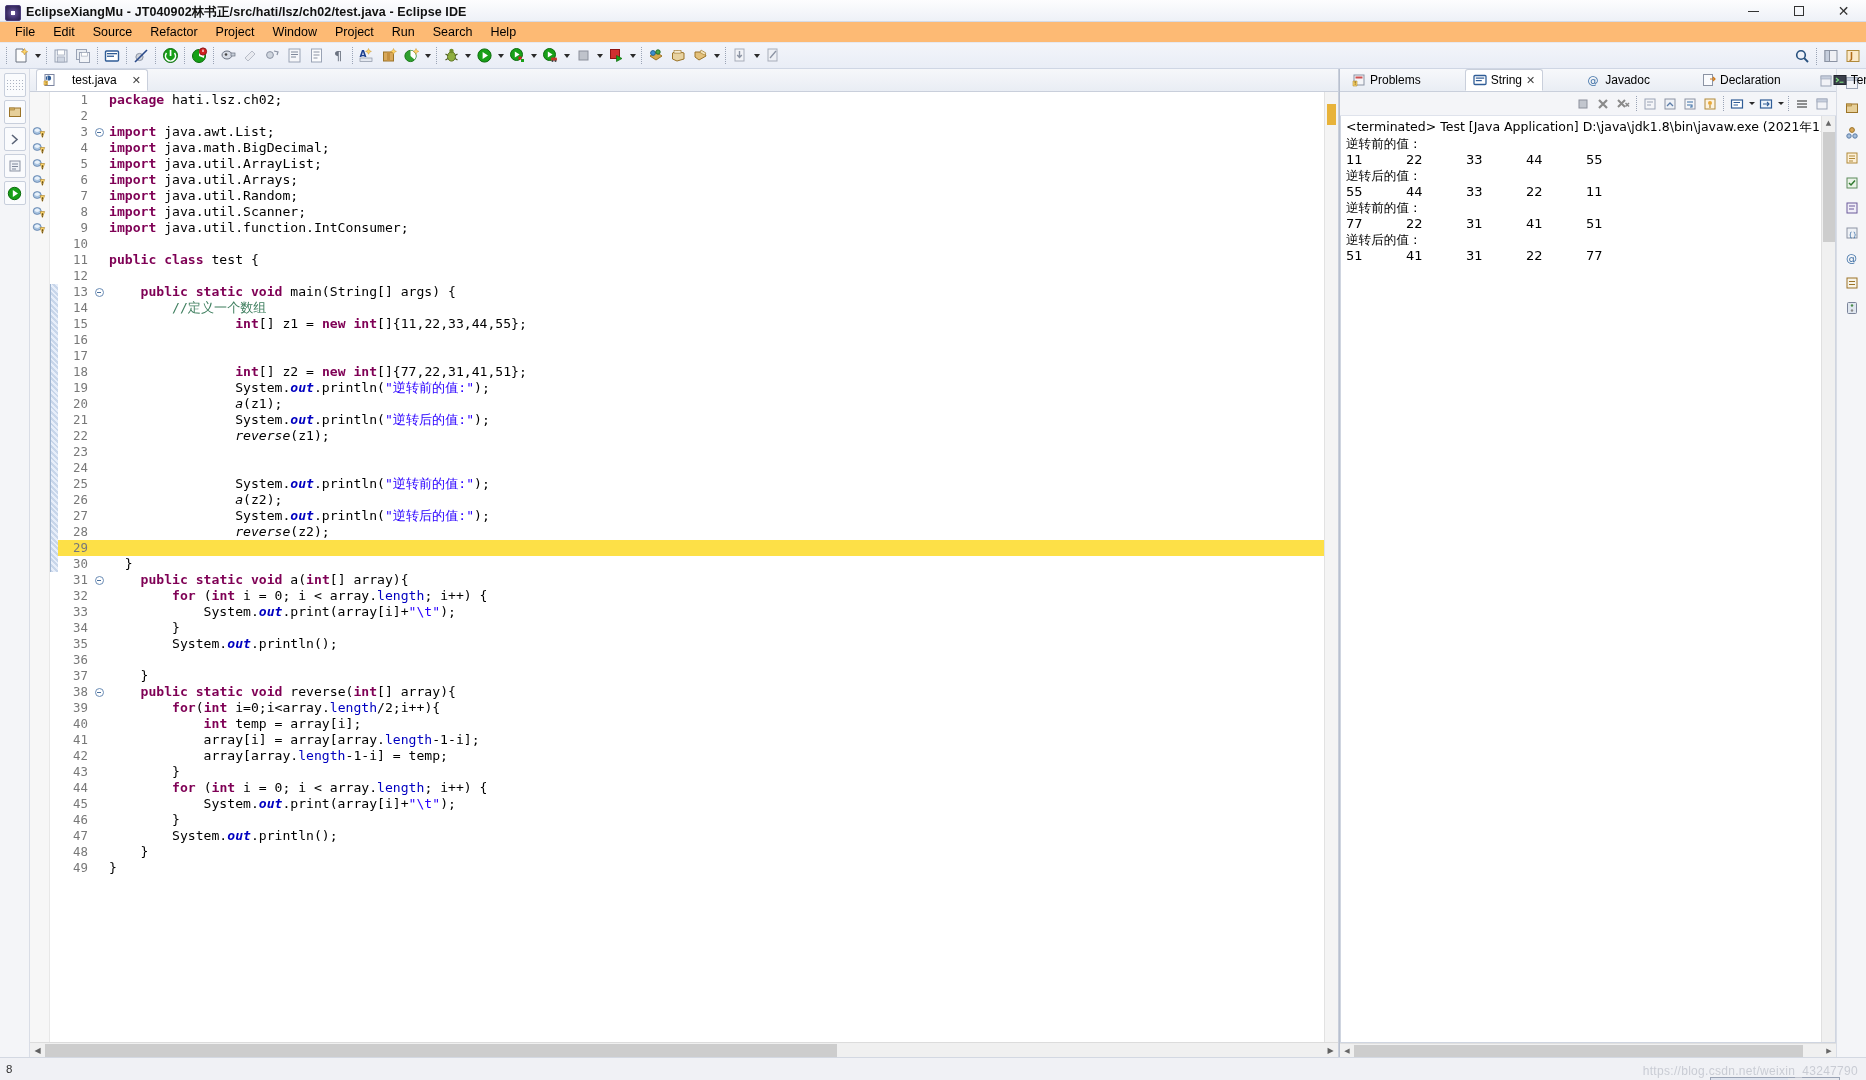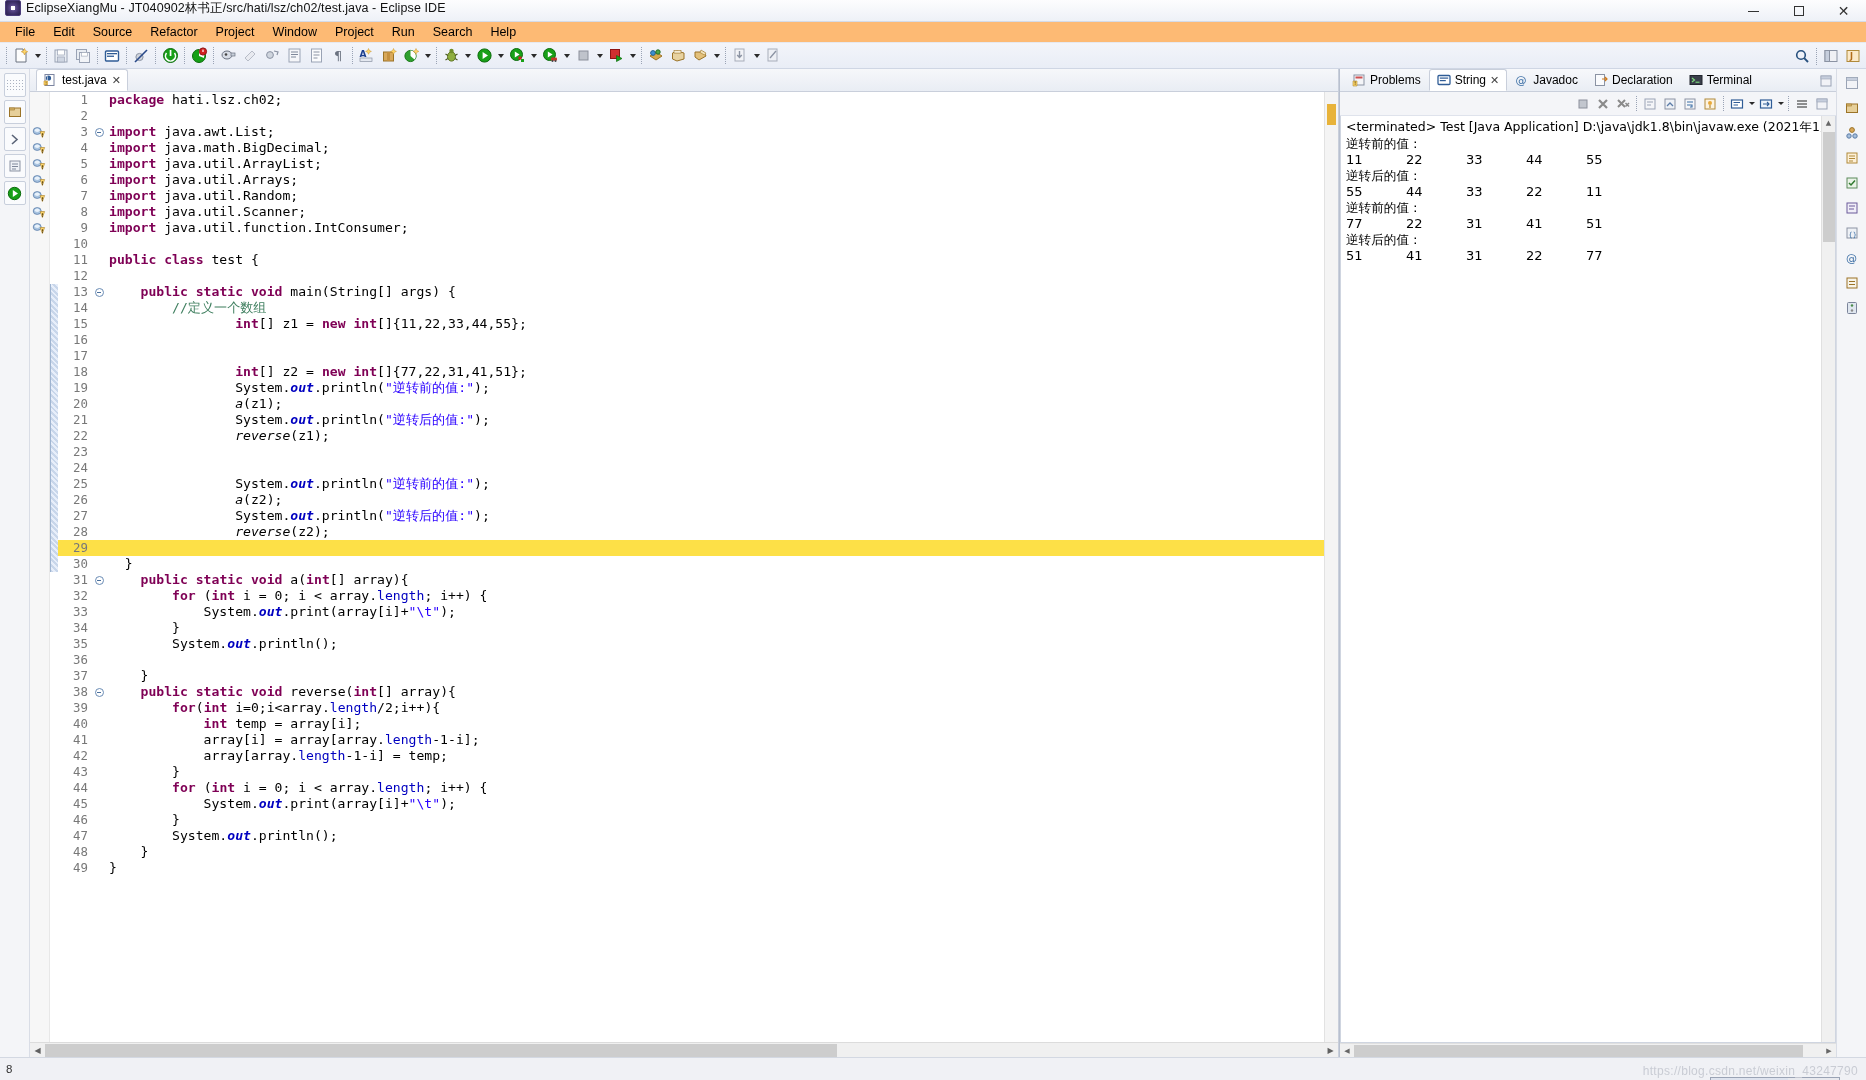--- a/index.html
+++ b/index.html
@@ -15,22 +15,23 @@
     position: relative;
     display: flex; flex-direction: column;
     background: #f0f0f0;
   }
 
   
   .titlebar {
     height: 22px; flex: 0 0 22px;
     background: linear-gradient(to bottom,#fdfdfe,#eef1f7);
     border-bottom: 1px solid #d5dbe8;
-    display: flex; align-items: flex-start;
-    position: relative;
+    display: flex; align-items: flex-end;
+    position: relative;
+    font-weight: bold;
   }
   .titlebar .tb-icon {
     width: 16px; height: 16px; margin: 0 5px 0 5px;
     flex: 0 0 16px;
     border-radius: 2px;
     background: radial-gradient(circle at 50% 50%, #ffffff 0%, #ffffff 22%, #5b4a8a 26%, #3e3069 60%, #2a2049 100%);
     border: 1px solid #4a3c7a;
     position: relative;
   }
   .titlebar .tb-title {
@@ -131,21 +132,21 @@
     padding-left: 6px;
   }
   .etab {
     height: 22px;
     display: flex; align-items: center;
     padding: 0 6px 0 6px;
     background: #ffffff;
     border: 1px solid #c9cfdb; border-bottom: 1px solid #ffffff;
     border-radius: 3px 3px 0 0;
     font-size: 12px; color: #000;
-    gap: 5px;
+    gap: 15px;
   }
   .etab .jicon {
     width: 14px; height: 14px; position: relative; flex: 0 0 14px;
   }
   .etab .xclose { font-size: 11px; color: #444; font-family: "DejaVu Sans", sans-serif; }
 
   .editor-body {
     flex: 1 1 auto; min-height: 0;
     display: flex; position: relative;
     background: #ffffff;
@@ -239,20 +240,21 @@
     background: #f4f5f8;
     border-left: 1px solid #b8c0cf;
   }
   .view-tabrow {
     height: 23px; flex: 0 0 23px;
     background: linear-gradient(to bottom,#f7f8fb,#e9edf4);
     display: flex; align-items: flex-end;
     border-bottom: 1px solid #c9cfdb;
     padding-left: 4px;
     position: relative;
+    gap: 36px;
   }
   .vtab {
     height: 22px; display: flex; align-items: center; gap: 4px;
     padding: 0 7px; font-size: 12px; color: #000;
     border: 1px solid transparent;
   }
   .vtab.active {
     background: #ffffff;
     border: 1px solid #c9cfdb; border-bottom-color: #ffffff;
     border-radius: 3px 3px 0 0;

